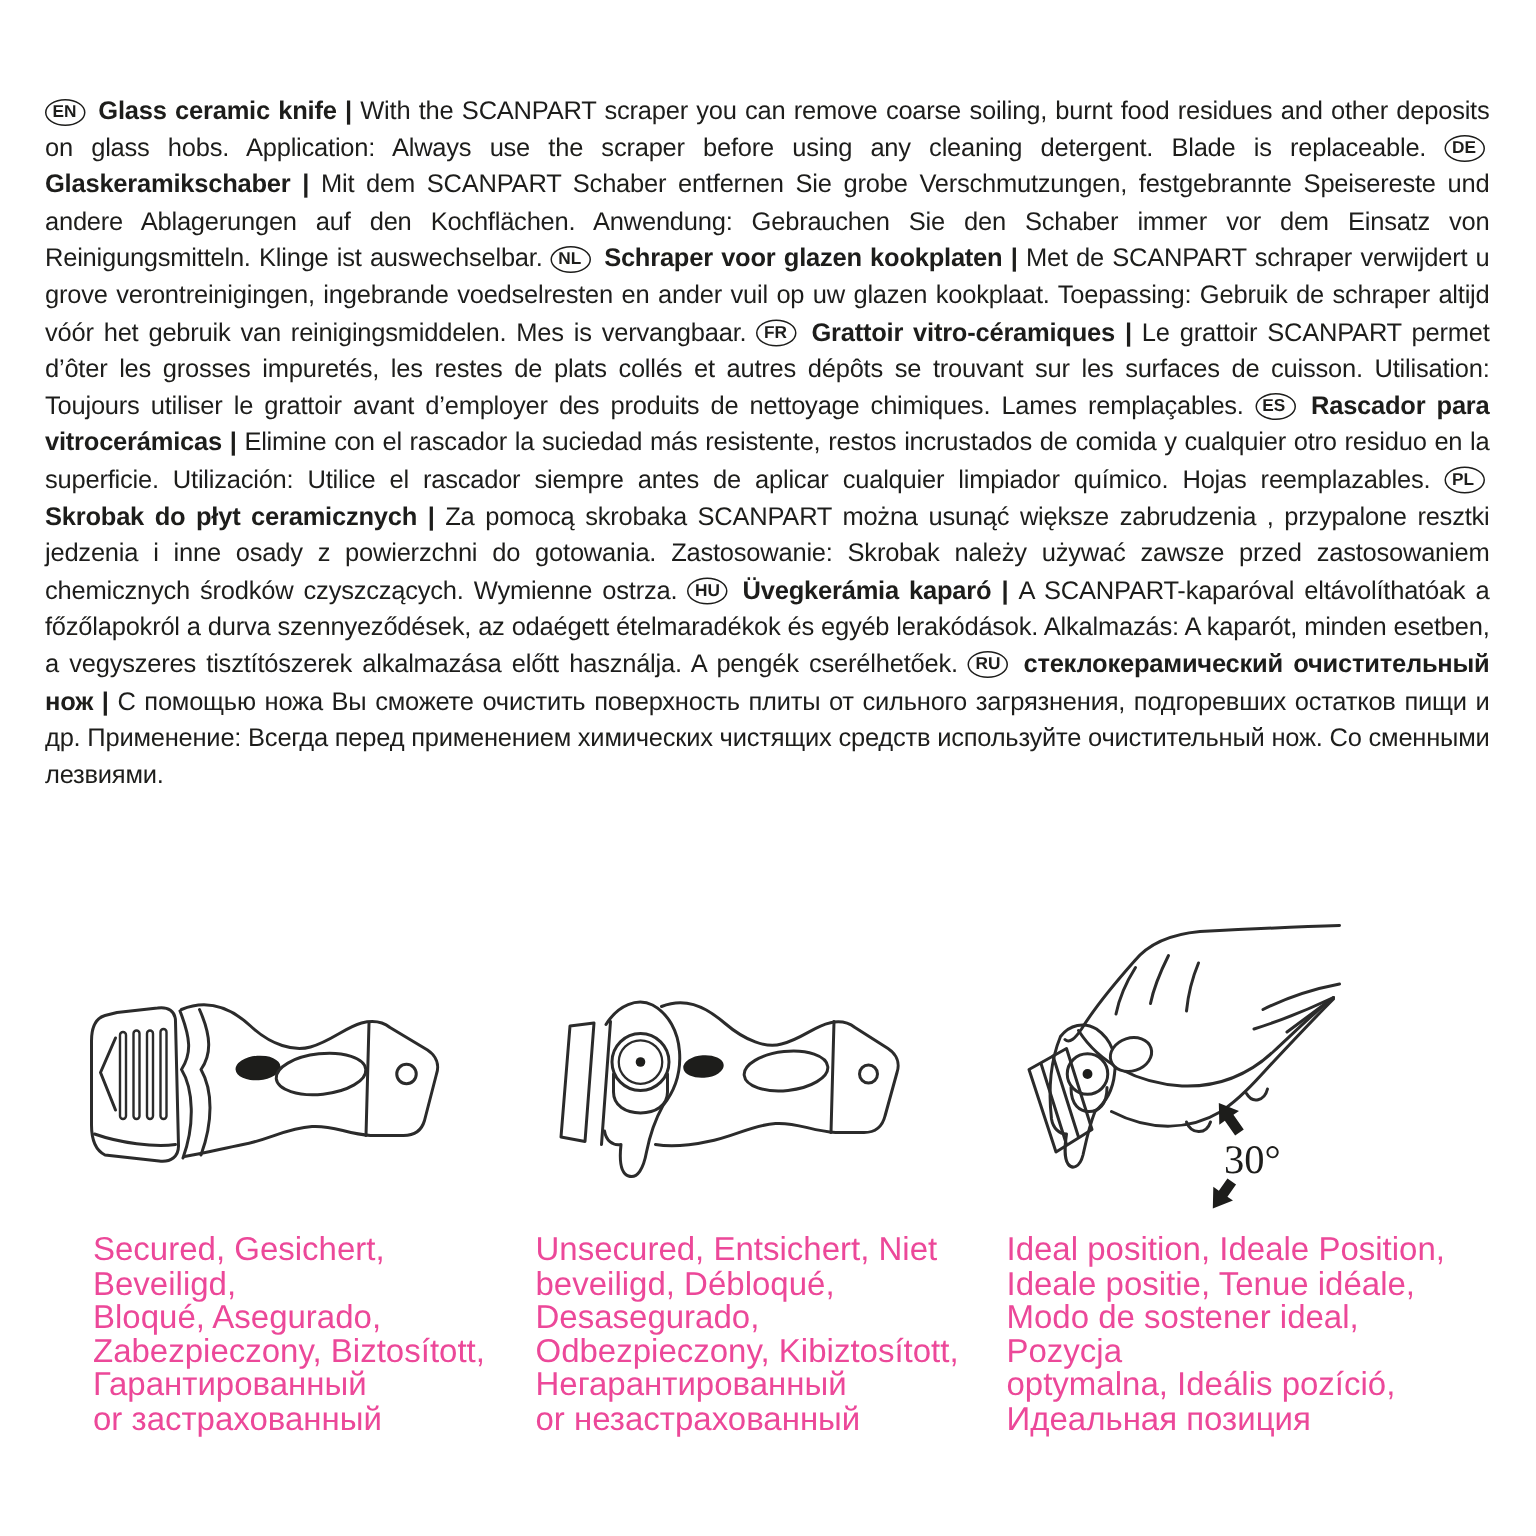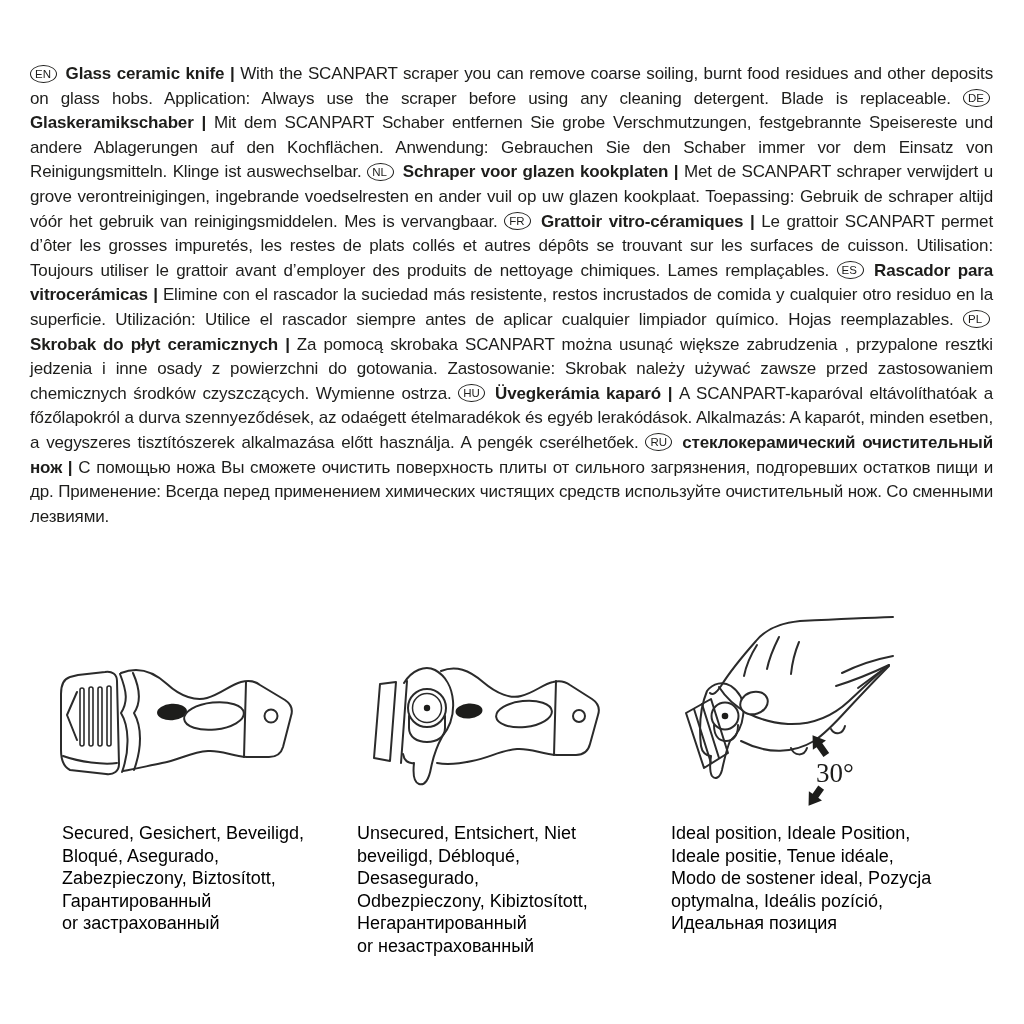--- a/index.html
+++ b/index.html
@@ -20,38 +20,38 @@
     letter-spacing:-0.15px;
     text-align:justify;
     text-align-last:justify;
     color:#1d1d1b;
   }
   .lang-badge{
     display:inline-block;
     border:1.6px solid #1d1d1b;
     border-radius:50%;
     font-size:11.5px;
-    font-weight:400;
+    font-weight:700;
     line-height:15px;
     padding:1px 4px 0 4px;
     min-width:17px;
     text-align:center;
     letter-spacing:0;
     vertical-align:1.5px;
     margin-right:3px;
     white-space:nowrap;
   }
   .seg-title{font-weight:700;}
   .seg-sep{font-weight:700;}
   .caption{
     position:absolute;
-    font-size:18px;
+    font-size:22px;
     line-height:22.5px;
     white-space:pre-line;
-    color:#000000;
+    color:#ec4899;
   }
   .fig{position:absolute;}
   .fig path, .fig circle, .fig ellipse, .fig line, .fig rect{
     vector-effect:non-scaling-stroke;
   }
 </style>
 </head>
 <body>
 
 <div class="sheet">

